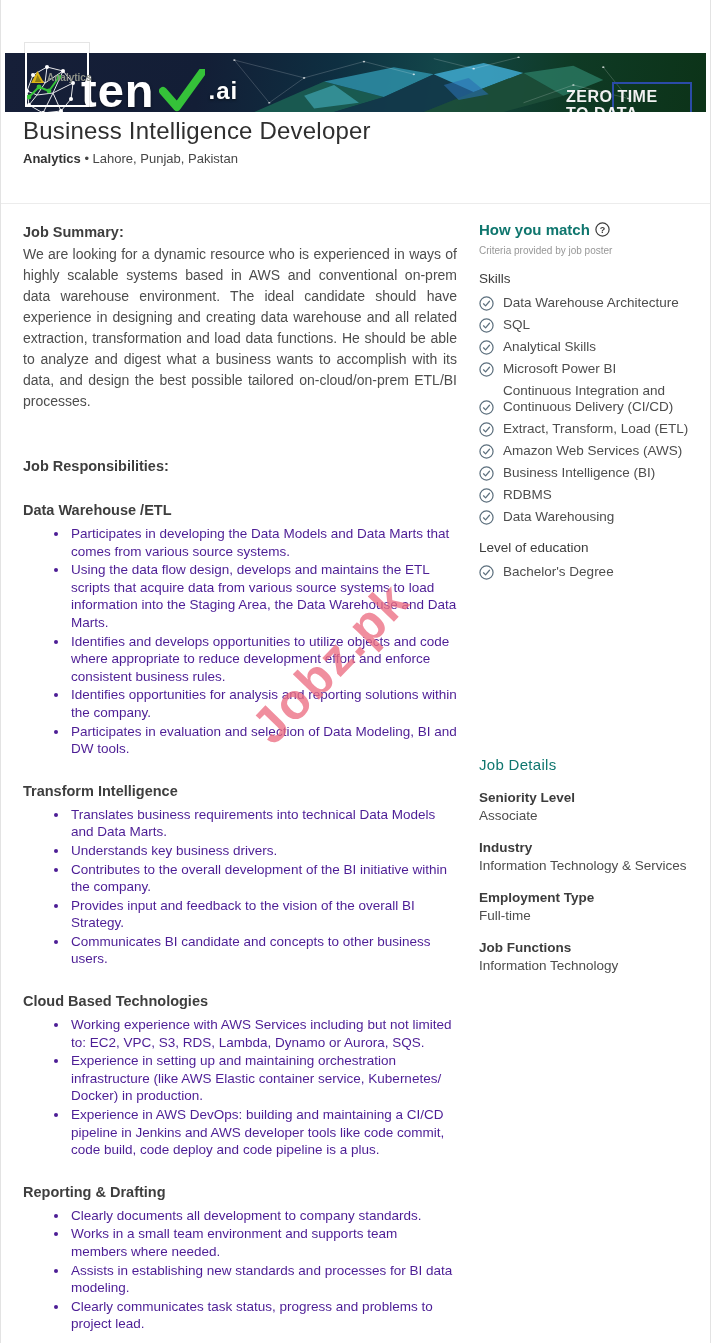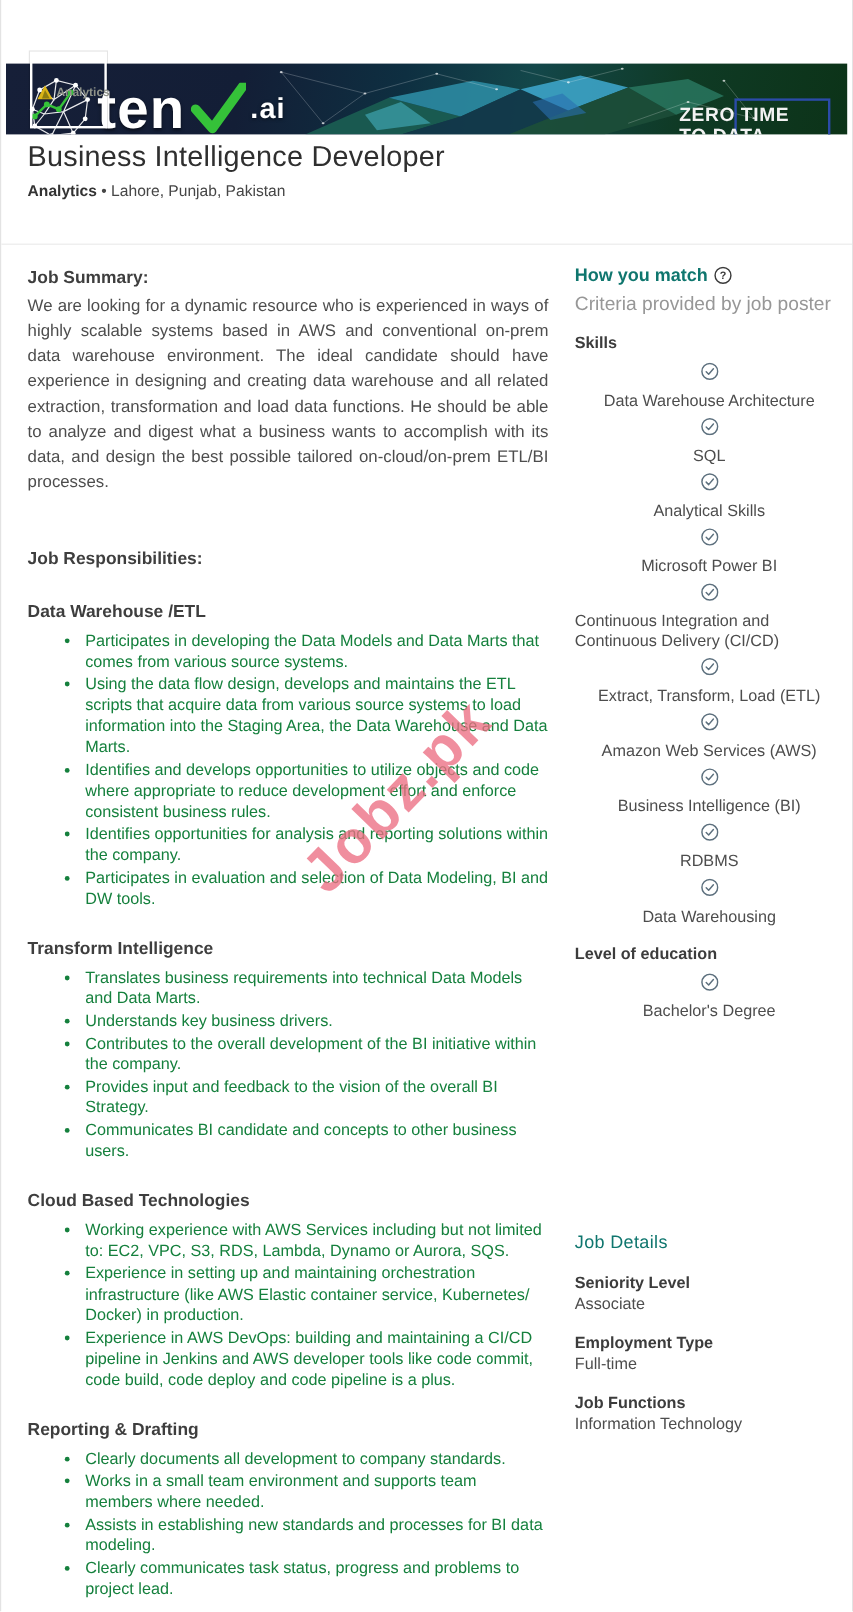--- a/index.html
+++ b/index.html
@@ -65,31 +65,31 @@
   
   .left-col { position: absolute; left: 22px; top: 222px; width: 434px; color: #4d4d4d; }
   .left-col h3 { font-size: 14.5px; font-weight: 700; color: #3e3e3e; line-height: 21px; }
   .summary-text {
     font-size: 14px; line-height: 21px; text-align: justify; color: #4d4d4d; margin-top: 1px;
   }
   .resp-heading { margin-top: 44px; }
   .section { margin-top: 23px; }
   .section ul { margin: 4px 0 0 0; padding-left: 46px; }
   .section li {
-    font-size: 13.5px; line-height: 17.6px; color: #15803d; margin-bottom: 1px;
+    font-size: 13.5px; line-height: 17.6px; color: #4c1d95; margin-bottom: 1px;
     padding-left: 2px;
   }
   
   .right-col { position: absolute; left: 478px; top: 221px; width: 224px; }
   .hym-title { font-size: 15px; font-weight: 700; color: #0f766e; display: flex; align-items: center; gap: 5px; }
   .help-icon { display: inline-flex; cursor: pointer; }
-  .criteria { margin-top: 7px; font-size: 16px; color: #979797; }
-  .group-heading { margin-top: 15px; font-size: 13.5px; font-weight: 700; color: #3c3c3c; }
+  .criteria { margin-top: 7px; font-size: 10px; color: #979797; }
+  .group-heading { margin-top: 15px; font-size: 13.5px; font-weight: 400; color: #3c3c3c; }
   .match-list { list-style: none; margin-top: 9px; }
-  .match-list li { display: flex; align-items: center; gap: 9px; margin-bottom: 6px; font-size: 13.5px; line-height: 16px; color: #4d4d4d; flex-direction: column; }
+  .match-list li { display: flex; align-items: flex-end; gap: 9px; margin-bottom: 6px; font-size: 13.5px; line-height: 16px; color: #4d4d4d; }
   .match-list .ck { flex: 0 0 auto; }
   .job-details { margin-top: 176px; }
   .jd-heading { font-size: 15px; color: #0f766e; letter-spacing: .3px; }
   .jd-field { margin-top: 17px; }
   .jd-label { font-size: 13.5px; font-weight: 700; color: #3c3c3c; }
   .jd-value { font-size: 13.5px; color: #4d4d4d; margin-top: 3px; }
   
   .watermark {
     position: absolute; left: 260px; top: 706px; z-index: 5;
     font-size: 50px; font-weight: 700; letter-spacing: 2px;
@@ -351,20 +351,24 @@
 </ul>
 
     <div class="job-details">
       <div class="jd-heading">Job Details</div>
       <div id="jd-fields">
   <div class="jd-field">
     <div class="jd-label">Seniority Level</div>
     <div class="jd-value">Associate</div>
   </div>
 
+  <div class="jd-field">
+    <div class="jd-label">Industry</div>
+    <div class="jd-value">Information Technology &amp; Services</div>
+  </div>
 
   <div class="jd-field">
     <div class="jd-label">Employment Type</div>
     <div class="jd-value">Full-time</div>
   </div>
 
   <div class="jd-field">
     <div class="jd-label">Job Functions</div>
     <div class="jd-value">Information Technology</div>
   </div>

